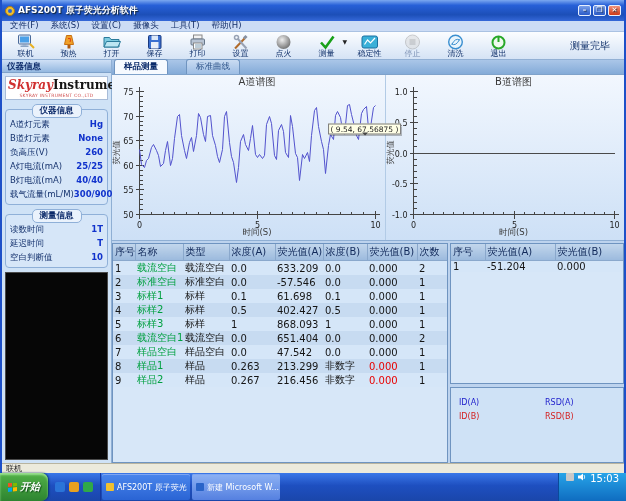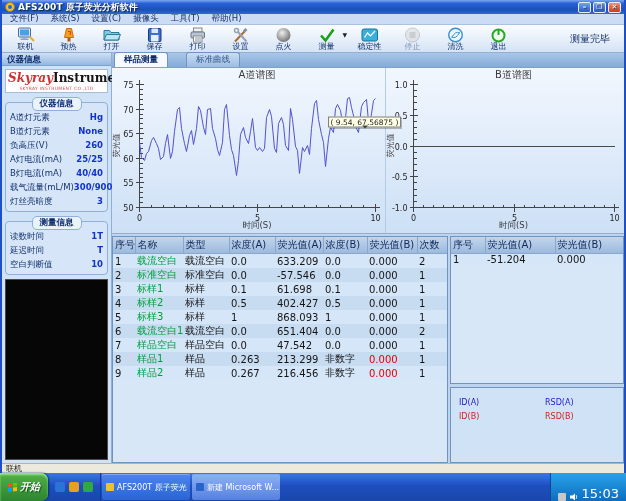--- a/index.html
+++ b/index.html
@@ -1,21 +1,21 @@
 <!DOCTYPE html>
 <html><head>
 <meta charset="utf-8">
 <style>
   html,body{margin:0;padding:0;background:#222}
   *{box-sizing:border-box}
   .screen{width:626px;height:501px;display:flex;flex-direction:column;font-family:"DejaVu Sans",sans-serif;font-size:9px;overflow:hidden}
   .app{flex:1;display:flex;flex-direction:column;min-height:0;border-left:2px solid #1d50c8;border-right:2px solid #1d50c8}
 
   
-  .titlebar{height:14px;display:flex;align-items:center;padding:0 3px;gap:3px;
+  .titlebar{height:21px;display:flex;align-items:center;padding:0 3px;gap:3px;
     background:linear-gradient(180deg,#7ba8f0 0%,#2760d8 25%,#1c4fb8 70%,#3568d8 100%);
     color:#fff;font-weight:bold;font-size:9px;text-shadow:1px 1px 1px #123}
   .win-btns{margin-left:auto;display:flex;gap:2px}
   .win-btn{width:13px;height:11px;border-radius:2px;border:1px solid #e8f0ff;color:#fff;font-size:7px;line-height:9px;text-align:center;background:linear-gradient(#7aa0ea,#2a5ac8)}
   .win-btn.close{background:linear-gradient(#f09078,#d03a18)}
 
   
   .menubar{height:11px;background:#ccdcf5;display:flex;align-items:center;padding-left:2px;border-bottom:1px solid #aac2e2}
   .menu-item{padding:0 6px;color:#15306a;font-size:8.5px}
 
@@ -77,21 +77,21 @@
 
   
   .taskbar{height:28px;background:linear-gradient(#3a77e8,#1e4fc0 45%,#1a46aa);display:flex;align-items:stretch}
   .start-btn{width:48px;background:linear-gradient(#52b148,#2d8430);border-radius:0 7px 7px 0;color:#fff;font-weight:bold;font-style:italic;font-size:10px;display:flex;align-items:center;justify-content:center;gap:3px;box-shadow:inset 0 2px 2px #9ae090,1px 0 2px #06306a;text-shadow:1px 1px 1px #14501a}
   .quicklaunch{display:flex;align-items:center;gap:4px;padding:0 7px;border-right:1px solid #1538a0}
   .ql{width:10px;height:10px;border-radius:2px}
   .tasks{display:flex;align-items:stretch}
   .task-btn{margin:1px 1px;display:flex;align-items:center;gap:3px;padding:0 4px;background:linear-gradient(#4a86ec,#2a64d4);border-radius:2px;color:#fff;font-size:8px;width:88px;overflow:hidden;white-space:nowrap;box-shadow:inset 0 1px 0 #7fa6f2}
   .task-btn.active{background:linear-gradient(#8db2f4,#5580e0)}
   .task-ico{width:8px;height:8px;border-radius:1px;flex:0 0 auto}
-  .tray{margin-left:auto;background:linear-gradient(#27a4e8,#0f6cc0);border-left:1px solid #0a4a9a;display:flex;align-items:flex-end;gap:4px;padding:0 7px;color:#fff;font-size:13px}
+  .tray{margin-left:auto;background:linear-gradient(#27a4e8,#0f6cc0);border-left:1px solid #0a4a9a;display:flex;align-items:flex-start;gap:4px;padding:0 7px;color:#fff;font-size:10px}
   .tray-ico{width:8px;height:8px}
   svg{display:block}
 </style>
 </head>
 <body>
 
 <div class="screen">
   <div class="app">
 
     <div class="titlebar">
@@ -276,24 +276,20 @@
                   <span class="field-label">A灯电流(mA)</span>
                   <span class="field-val">25/25</span>
                 </div>
                 <div class="field-row">
                   <span class="field-label">B灯电流(mA)</span>
                   <span class="field-val">40/40</span>
                 </div>
                 <div class="field-row">
                   <span class="field-label">载气流量(mL/M)</span>
                   <span class="field-val">300/900</span>
-                </div>
-                <div class="field-row">
-                  <span class="field-label">灯丝亮暗度</span>
-                  <span class="field-val">3</span>
                 </div>
               </div>
           </div>
           <div class="group">
             <div class="group-title">测量信息</div>
             <div id="meas-fields">
                 <div class="field-row">
                   <span class="field-label">读数时间</span>
                   <span class="field-val">1T</span>
                 </div>

